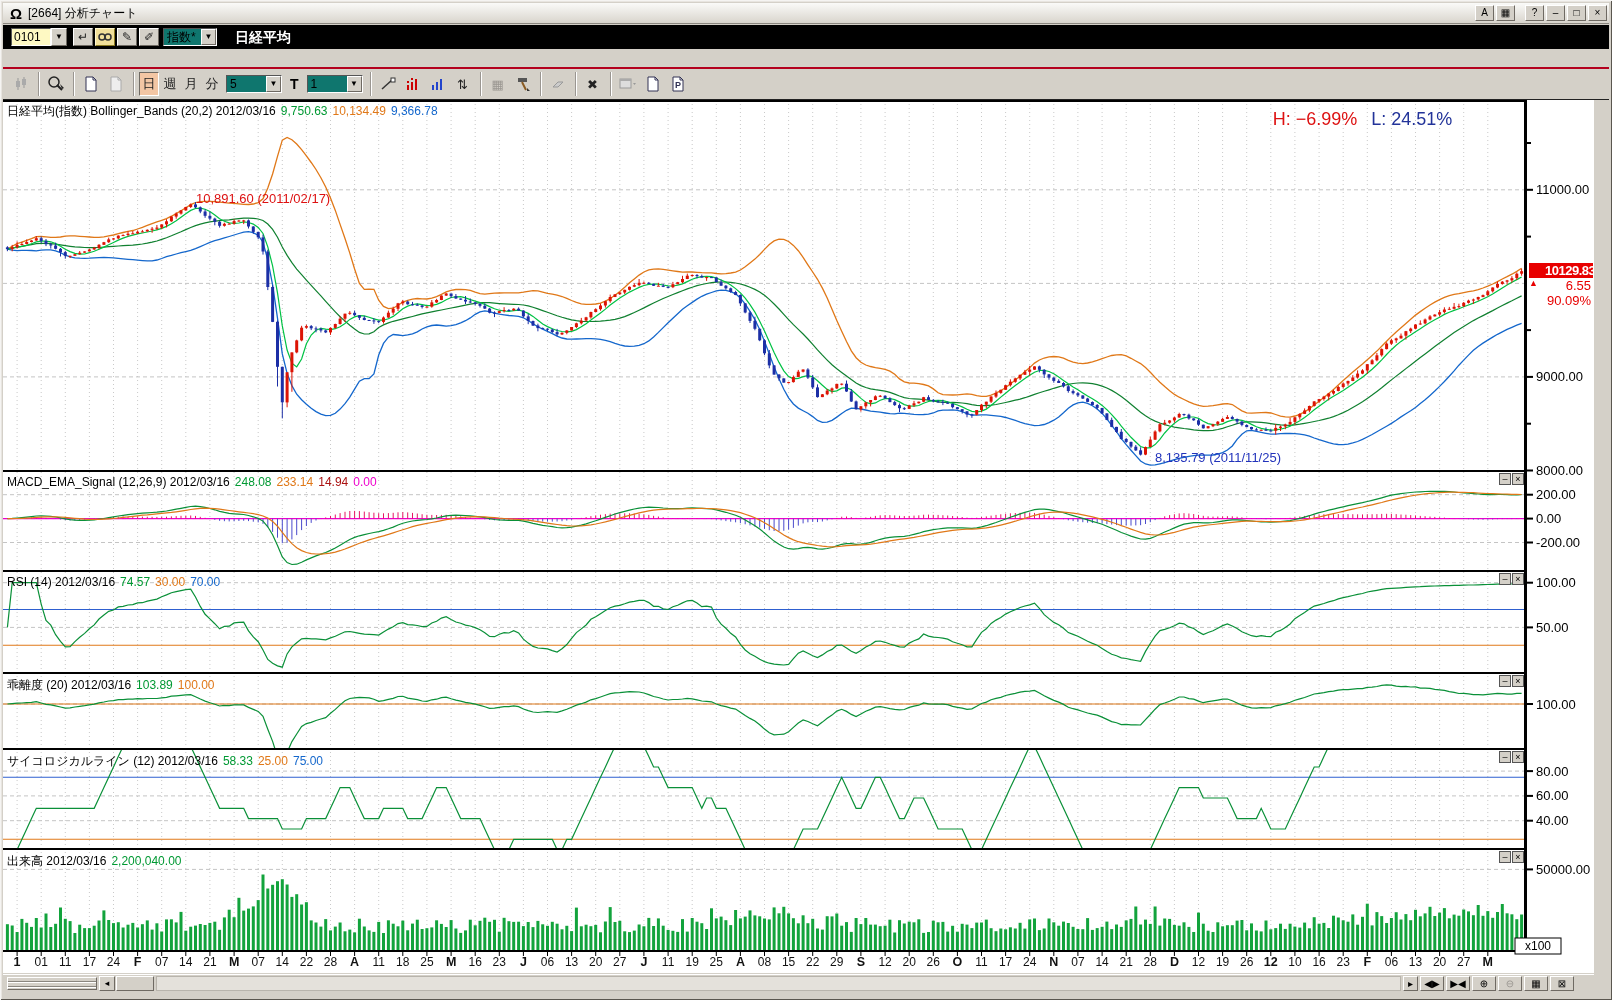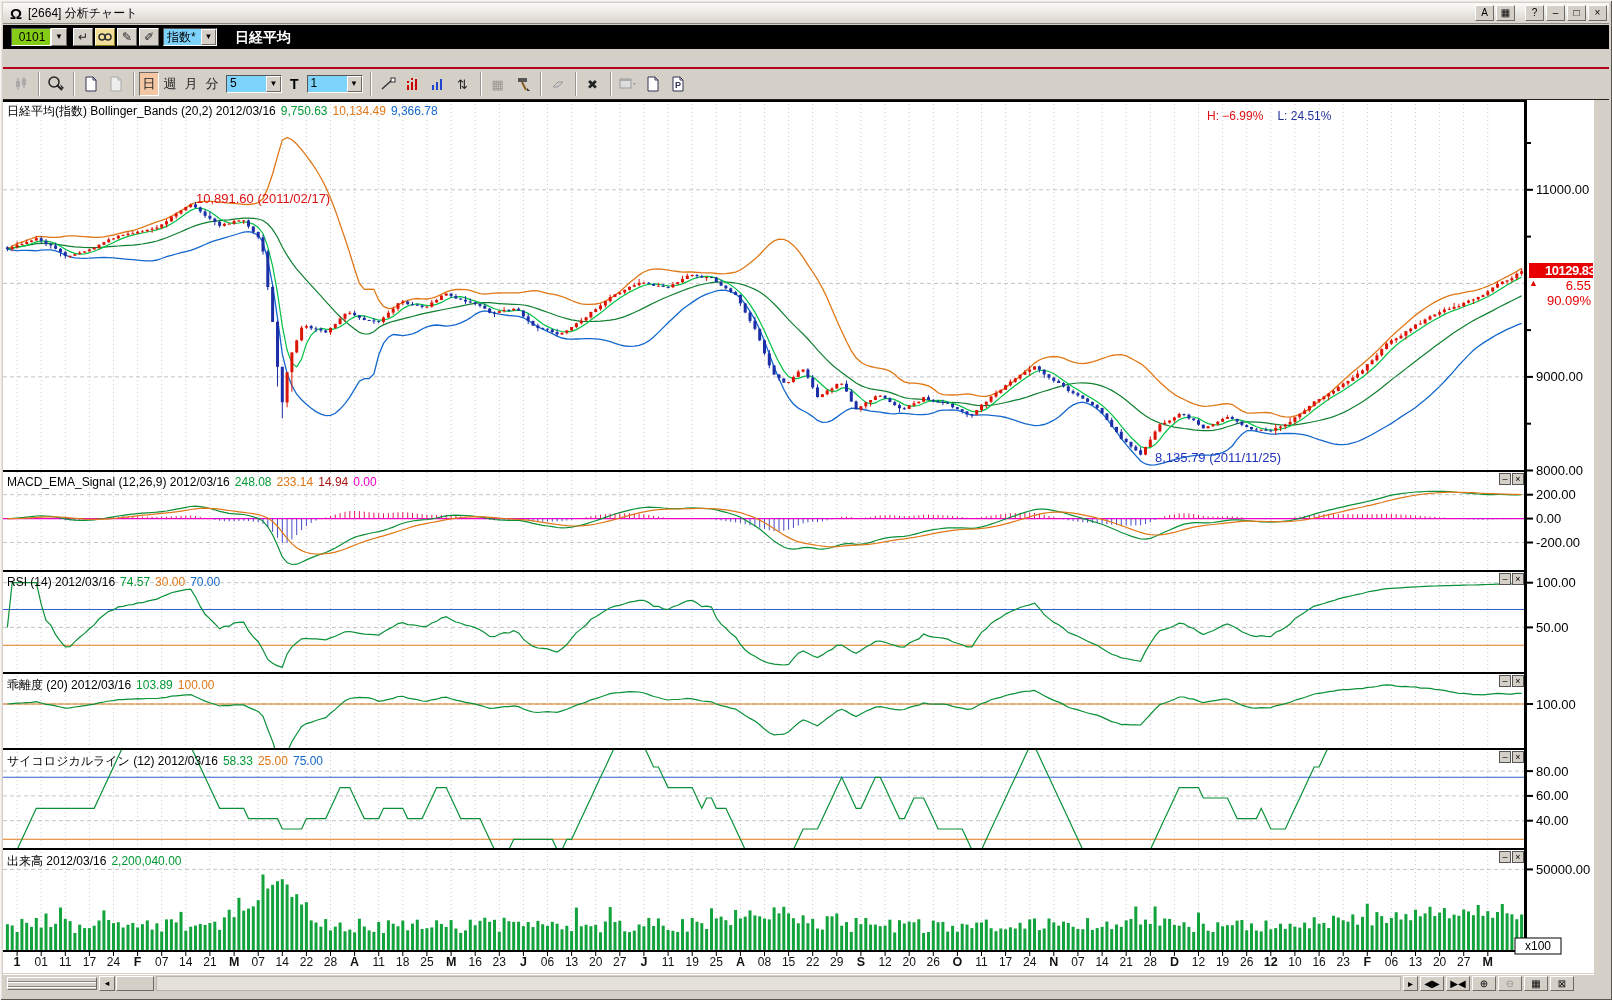--- a/index.html
+++ b/index.html
@@ -15,29 +15,29 @@
   .tb-title { font-size:12px; color:#000; }
   .tb-btns { margin-left:auto; display:flex; gap:2px; padding-right:2px; }
   .tbtn { width:19px; height:16px; font-size:10px; line-height:14px; text-align:center;
           background:#d4d0c8; border:1px solid; border-color:#fff #6f6a63 #6f6a63 #fff; color:#000; cursor:default; }
   .tb-gap { width:6px; }
   
   .quotebar { position:absolute; left:3px; top:25px; right:3px; height:24px; background:#000; }
   .statusbar{ position:absolute; left:3px; top:49px; right:3px; height:18px; background:#000; }
   .redline  { position:absolute; left:3px; top:67px; right:3px; height:2px; background:#b4001e; }
   .q-abs { position:absolute; top:3px; }
-  .code-input { width:40px; height:18px; background:#84cc16; border:1px solid; border-color:#555 #fff #fff #555;
-                font-size:12px; padding-left:2px; font-family:"Liberation Sans",sans-serif;text-align:center; }
+  .code-input { width:40px; height:18px; background:#fef9c3; border:1px solid; border-color:#555 #fff #fff #555;
+                font-size:12px; padding-left:2px; font-family:"Liberation Sans",sans-serif; }
   .dd-btn { width:16px; height:18px; background:#d4d0c8; border:1px solid; border-color:#fff #6f6a63 #6f6a63 #fff;
             font-size:8px; text-align:center; line-height:16px; color:#000; }
   .qbtn { width:20px; height:18px; background:#d4d0c8; border:1px solid; border-color:#fff #6f6a63 #6f6a63 #fff;
           display:inline-flex; align-items:center; justify-content:center; font-size:12px; color:#222; }
   .qbtn.hl { background:#f2e09a; border-color:#fff8d0 #8a7a20 #8a7a20 #fff8d0; }
-  .combo { height:18px; background:#7dd3fc; border:1px solid; border-color:#555 #fff #fff #555;
-           display:inline-flex; align-items:flex-start; font-size:12px; }
+  .combo { height:18px; background:#0f766e; border:1px solid; border-color:#555 #fff #fff #555;
+           display:inline-flex; align-items:center; font-size:12px; }
   .combo .val { padding:0 3px; flex:1; color:#000; }
   .combo .arr { width:15px; height:16px; background:#d4d0c8; border:1px solid; border-color:#fff #6f6a63 #6f6a63 #fff;
                 font-size:8px; text-align:center; line-height:14px; }
   .sym-name { color:#fff; font-weight:bold; font-size:14px; }
   .st { position:absolute; top:2px; font-size:12px; color:#e8e8e8; }
   .st.red { color:#ff5a5a; } .st.cyan { color:#44ccff; } .st.bid { color:#ff7070; }
   .st.big { font-weight:bold; font-size:13px; color:#ff4040; }
   
   .toolbar { position:absolute; left:3px; top:69px; right:3px; height:31px; background:#d4d0c8;
              border-bottom:1px solid #222; display:flex; align-items:center; padding-left:6px; }
@@ -47,21 +47,21 @@
   .tbbtn.flat { border-color:transparent; }
   .tbbtn.dis { color:#9a9691; }
   .tbbtn.active { background:#f3c6a4; border-color:#6f6a63 #fff #fff #6f6a63; }
   .tsep { width:2px; height:24px; margin:0 4px; border-left:1px solid #9a9691; border-right:1px solid #fff; }
   .tb-T { font-weight:bold; font-size:14px; margin:0 5px; }
   .toolbar .combo { width:56px; margin:0 3px; }
   
   .chartarea { position:absolute; left:3px; top:100px; width:1591px; height:873px; background:#fff; overflow:hidden; }
   .panel-header { position:absolute; left:4px; font-size:12px; white-space:nowrap; color:#000; z-index:3; }
   .panel-header span { margin-right:5px; }
-  .hl-label { position:absolute; top:9px; left:1190px; width:325px; text-align:left; font-size:12px; z-index:3; }
+  .hl-label { position:absolute; top:9px; left:1190px; width:325px; text-align:center; font-size:18px; z-index:3; }
   .hl-label span { margin-left:14px; }
   .pmark { position:absolute; left:1526px; width:64px; z-index:4; font-size:13px; }
   .pm-box { background:#e80000; color:#fff; font-weight:bold; padding:0 16px; letter-spacing:-0.5px; }
   .pm-chg, .pm-pct { color:#e80000; text-align:right; padding-right:2px; }
   .pm-chg .tri { font-size:9px; float:left; }
   .mini-btn { position:absolute; width:12px; height:12px; background:#d4d0c8; border:1px solid #555;
               font-size:9px; line-height:10px; text-align:center; color:#000; z-index:4; }
   
   .scrollrow { position:absolute; left:3px; top:974px; width:1591px; height:17px; background:#d4d0c8;
                border-top:1px solid #fff; display:flex; align-items:center; }

